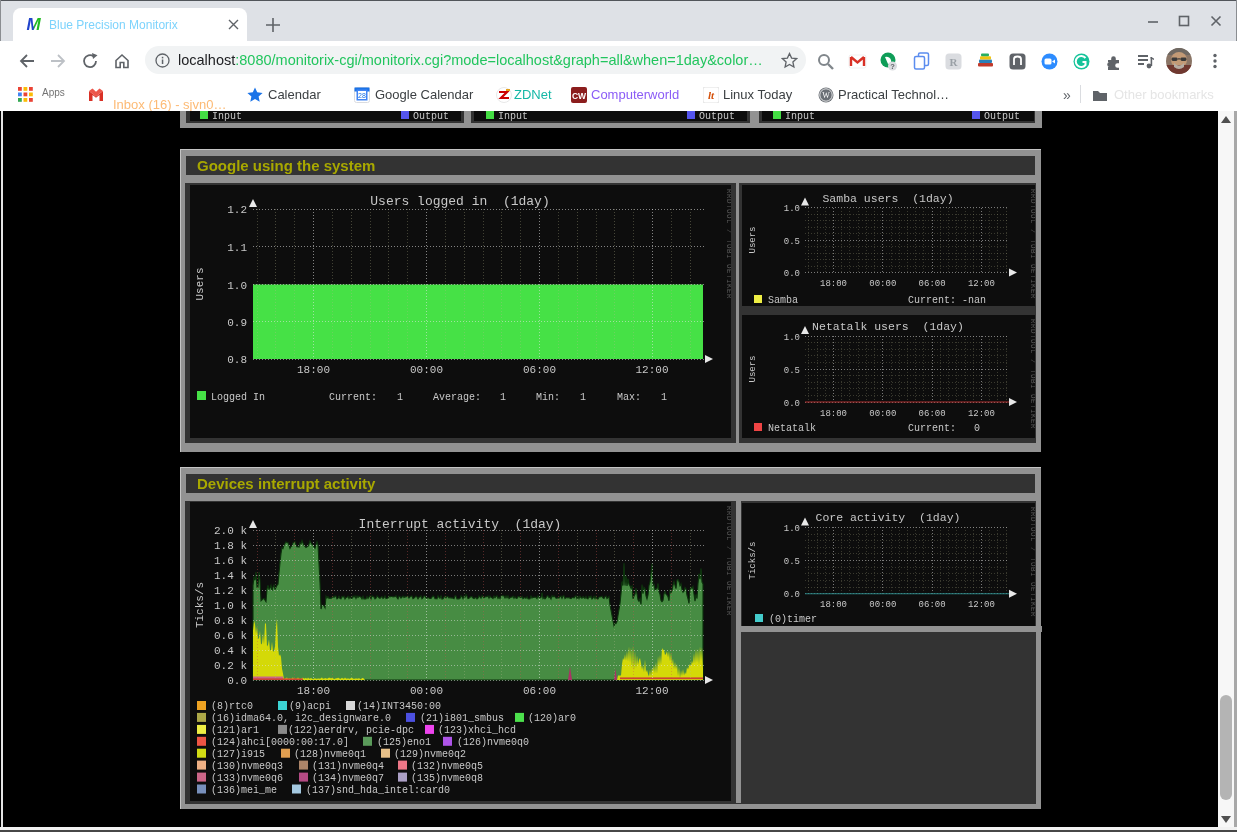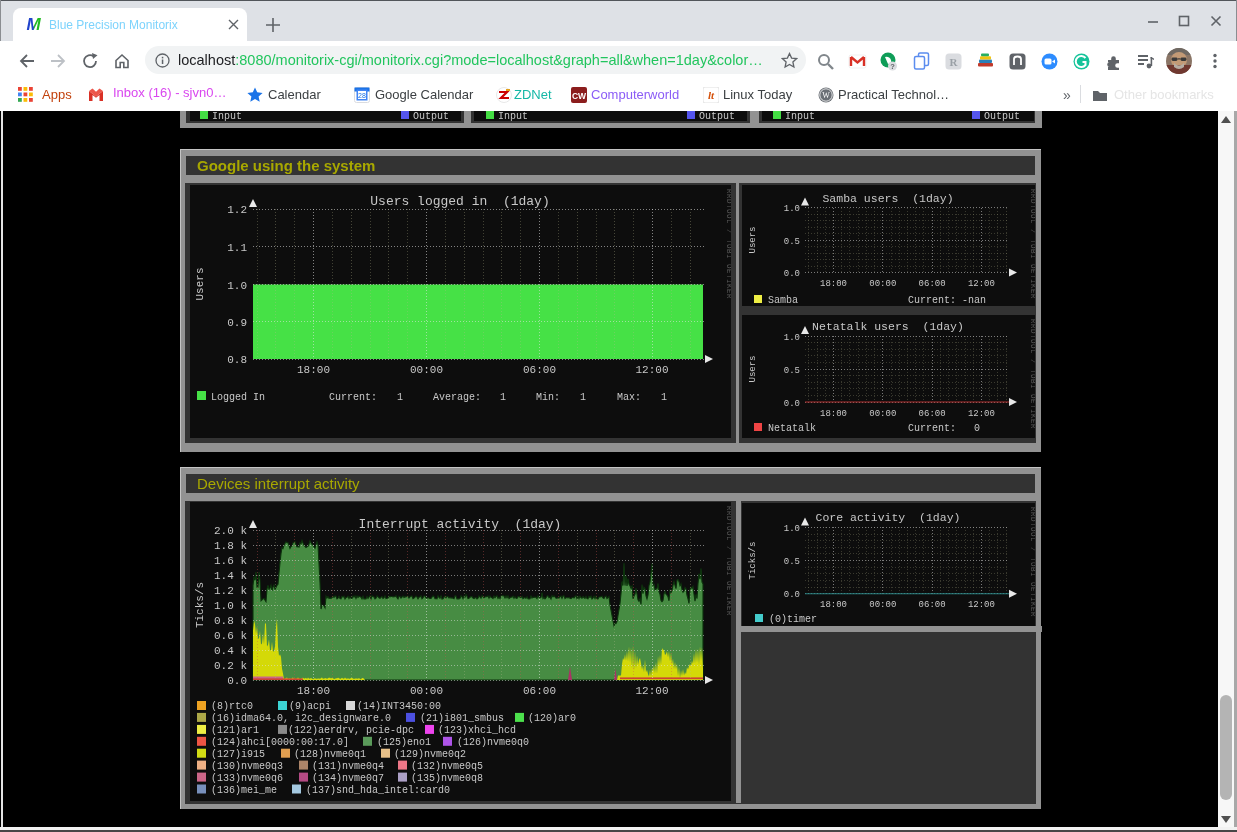--- a/index.html
+++ b/index.html
@@ -135,26 +135,26 @@
     <rect x="0.0" y="0.0" width="3.8" height="3.8" fill="#ea4335"></rect>
     <rect x="5.5" y="0.0" width="3.8" height="3.8" fill="#fbbc05"></rect>
     <rect x="11.0" y="0.0" width="3.8" height="3.8" fill="#ea4335"></rect>
     <rect x="0.0" y="5.5" width="3.8" height="3.8" fill="#4285f4"></rect>
     <rect x="5.5" y="5.5" width="3.8" height="3.8" fill="#ea4335"></rect>
     <rect x="11.0" y="5.5" width="3.8" height="3.8" fill="#fbbc05"></rect>
     <rect x="0.0" y="11.0" width="3.8" height="3.8" fill="#34a853"></rect>
     <rect x="5.5" y="11.0" width="3.8" height="3.8" fill="#fbbc05"></rect>
     <rect x="11.0" y="11.0" width="3.8" height="3.8" fill="#ea4335"></rect>
   </svg>
-<div class="abs" style="left:42px;top:87px;font-size:13px;color:#c2410c;white-space:nowrap">Apps</div>
+<div class="abs" style="left:42px;top:87px;font-size:10px;color:#737373;white-space:nowrap">Apps</div>
 <svg class="abs" style="left:88px;top:87px" width="16" height="16" viewBox="0 0 16 16">
     <path d="M1,14 L1,4 L8,9.5 L15,4 L15,14 L11.5,14 L11.5,8 L8,10.8 L4.5,8 L4.5,14 Z" fill="#d93025"></path>
     <path d="M1,4 L4.5,1.6 L8,4.8 L11.5,1.6 L15,4 L8,9.5 Z" fill="#ea4335" opacity="0.9"></path>
   </svg>
-<div class="abs" style="left:113px;top:85px;font-size:13px;color:#d946ef;white-space:nowrap">Inbox (16) - sjvn0…</div>
+<div class="abs" style="left:113px;top:97px;font-size:13px;color:#fdba74;white-space:nowrap">Inbox (16) - sjvn0…</div>
 <svg class="abs" style="left:247px;top:87px" width="16" height="16" viewBox="0 0 16 16">
     <path d="M8,0.5 L10.2,5.3 L15.6,5.9 L11.6,9.5 L12.7,14.8 L8,12.1 L3.3,14.8 L4.4,9.5 L0.4,5.9 L5.8,5.3 Z" fill="#1a73e8"></path>
   </svg>
 <div class="abs" style="left:268px;top:87px;font-size:13px;color:#3c4043;white-space:nowrap">Calendar</div>
 <svg class="abs" style="left:354px;top:87px" width="16" height="16" viewBox="0 0 16 16">
     <rect x="0.5" y="0.5" width="15" height="15" rx="2" fill="#fff" stroke="#dadce0"></rect>
     <rect x="0.5" y="0.5" width="15" height="4" fill="#1a73e8"></rect>
     <rect x="2.5" y="2.5" width="11" height="11" fill="#4285f4"></rect>
     <rect x="4" y="4" width="8" height="8" fill="#fff"></rect>
     <text x="8" y="10.6" font-size="7" fill="#1a73e8" text-anchor="middle" font-family="Liberation Sans">28</text>
@@ -375,21 +375,21 @@
     <text x="190.1" y="101" font-family="Liberation Mono" font-size="9" fill="#c8c8c8" text-anchor="middle" font-weight="normal">06:00</text>
     <text x="239.4" y="101" font-family="Liberation Mono" font-size="9" fill="#c8c8c8" text-anchor="middle" font-weight="normal">12:00</text>
     <line x1="63" y1="87" x2="267" y2="87" stroke="#b03030" stroke-width="1.2"></line>
     <rect x="12" y="108" width="8" height="8" fill="#ee4444"></rect>
     <text x="26" y="116" font-family="Liberation Mono" font-size="10" fill="#c8c8c8" text-anchor="start" font-weight="normal">Netatalk</text>
     <text x="166" y="116" font-family="Liberation Mono" font-size="10" fill="#c8c8c8" text-anchor="start" font-weight="normal">Current:&nbsp;&nbsp;&nbsp;0</text>
     <text x="289" y="4" font-family="Liberation Mono" font-size="7.5" fill="#5a5a5a" transform="rotate(90 289 4)" letter-spacing="0.5">RRDTOOL / TOBI OETIKER</text>
   </svg>
 <div class="abs" style="left:180px;top:467px;width:861px;height:342px;background:#929292;border-top:1px solid #c4c4c4;border-left:1px solid #c4c4c4"></div>
 <div class="abs" style="left:186px;top:474px;width:849px;height:19px;background:#333"></div>
-<div class="abs" style="left:197px;top:475px;font-size:15px;font-weight:normal;color:#a8a800">Devices interrupt activity</div>
+<div class="abs" style="left:197px;top:475px;font-size:15px;font-weight:bold;color:#a8a800">Devices interrupt activity</div>
 <div class="abs" style="left:185px;top:501px;width:851px;height:303px;background:#333"></div>
 <div class="abs" style="left:736px;top:501px;width:5px;height:302px;background:#929292"></div>
 <svg width="541" height="299" viewBox="0 0 541 299" style="position:absolute;left:190px;top:502px;background:#0d0d0d">
     <text x="270" y="26" font-family="Liberation Mono" font-size="13" fill="#c8c8c8" text-anchor="middle" font-weight="normal">Interrupt activity&nbsp;&nbsp;(1day)</text>
     <polygon points="63,178 63,83.4 64,74.6 65,78.3 66,70.0 67,85.1 68,85.1 69,70.0 70,78.6 71,98.8 72,97.8 73,96.9 74,96.4 75,98.3 76,99.7 77,87.0 78,83.3 79,87.5 80,86.0 81,83.2 82,88.6 83,85.1 84,83.0 85,87.4 86,85.5 87,83.3 88,82.2 89,71.0 90,60.6 91,51.6 92,45.7 93,46.5 94,43.3 95,41.5 96,39.8 97,40.8 98,40.7 99,43.3 100,46.4 101,44.6 102,43.9 103,40.9 104,40.3 105,39.7 106,43.1 107,44.9 108,44.6 109,45.1 110,40.7 111,41.8 112,38.5 113,41.0 114,43.2 115,44.4 116,45.5 117,44.8 118,44.4 119,42.0 120,38.7 121,40.8 122,42.4 123,43.1 124,44.7 125,46.2 126,42.7 127,39.6 128,43.0 129,61.8 130,80.5 131,107.0 132,103.2 133,103.3 134,103.8 135,105.8 136,94.2 137,96.0 138,94.5 139,96.5 140,95.9 141,96.4 142,95.5 143,94.3 144,95.4 145,94.0 146,94.3 147,96.9 148,96.1 149,94.3 150,96.5 151,96.8 152,94.3 153,95.0 154,94.2 155,97.0 156,95.4 157,95.2 158,94.2 159,96.6 160,94.8 161,96.2 162,96.4 163,94.1 164,95.2 165,93.7 166,96.4 167,93.9 168,95.5 169,94.1 170,94.8 171,95.1 172,96.9 173,94.3 174,97.0 175,96.8 176,96.9 177,94.6 178,96.5 179,95.0 180,93.7 181,97.0 182,93.9 183,94.4 184,94.9 185,96.9 186,96.1 187,93.9 188,94.7 189,95.8 190,96.4 191,95.2 192,94.5 193,96.4 194,95.7 195,93.9 196,96.6 197,96.2 198,96.1 199,93.9 200,94.8 201,94.5 202,94.5 203,95.0 204,94.7 205,94.8 206,93.7 207,95.6 208,96.9 209,94.2 210,94.4 211,96.0 212,95.0 213,94.0 214,95.5 215,94.7 216,94.9 217,94.3 218,94.2 219,96.0 220,94.9 221,94.1 222,94.0 223,96.7 224,96.0 225,95.2 226,94.0 227,95.1 228,96.9 229,95.1 230,95.0 231,93.7 232,96.8 233,95.7 234,94.0 235,94.0 236,95.9 237,96.2 238,95.6 239,96.0 240,96.4 241,96.5 242,95.2 243,93.9 244,94.5 245,96.7 246,96.5 247,96.8 248,93.8 249,95.3 250,96.3 251,93.8 252,97.0 253,96.8 254,95.2 255,94.2 256,95.7 257,94.1 258,94.6 259,96.0 260,95.3 261,96.2 262,95.7 263,96.3 264,96.7 265,93.8 266,94.0 267,96.9 268,96.8 269,97.0 270,96.4 271,93.8 272,94.8 273,96.6 274,93.9 275,95.2 276,92.6 277,94.3 278,96.6 279,96.2 280,95.3 281,94.5 282,94.6 283,96.1 284,96.5 285,95.7 286,95.4 287,97.0 288,96.1 289,93.9 290,94.8 291,96.1 292,93.7 293,94.6 294,95.8 295,94.9 296,94.6 297,94.6 298,93.9 299,96.2 300,94.0 301,95.4 302,95.7 303,96.6 304,94.1 305,95.8 306,94.3 307,93.7 308,96.4 309,95.1 310,96.6 311,93.9 312,93.8 313,93.8 314,93.9 315,95.9 316,93.8 317,95.8 318,93.9 319,96.5 320,95.7 321,95.1 322,95.1 323,94.1 324,96.3 325,94.8 326,96.2 327,96.3 328,94.6 329,94.6 330,95.2 331,95.4 332,94.4 333,96.6 334,95.8 335,95.7 336,96.2 337,94.7 338,96.7 339,96.9 340,96.7 341,94.0 342,96.1 343,95.1 344,95.4 345,95.0 346,95.3 347,96.6 348,93.7 349,95.3 350,95.9 351,95.4 352,90.7 353,96.6 354,95.4 355,96.9 356,95.8 357,93.9 358,93.8 359,95.7 360,95.0 361,97.0 362,93.7 363,94.9 364,93.9 365,95.0 366,96.2 367,96.2 368,95.8 369,96.1 370,94.6 371,94.0 372,96.4 373,93.9 374,93.9 375,96.6 376,95.7 377,95.5 378,96.0 379,95.5 380,96.2 381,96.7 382,95.7 383,95.3 384,96.0 385,94.4 386,93.8 387,96.5 388,94.5 389,96.6 390,94.1 391,95.5 392,96.2 393,94.6 394,95.5 395,96.3 396,94.5 397,96.5 398,96.8 399,94.3 400,95.4 401,94.2 402,97.0 403,95.8 404,94.4 405,96.7 406,94.3 407,97.0 408,96.9 409,95.0 410,94.9 411,94.7 412,94.2 413,95.9 414,96.5 415,94.6 416,94.0 417,96.5 418,95.7 419,94.6 420,103.0 421,108.2 422,113.5 423,118.8 424,123.8 425,121.2 426,121.6 427,119.5 428,113.5 429,107.5 430,101.5 431,91.7 432,79.5 433,83.6 434,61.0 435,83.6 436,73.5 437,83.9 438,76.7 439,82.4 440,83.8 441,86.2 442,84.1 443,96.7 444,94.0 445,92.2 446,86.3 447,92.0 448,97.9 449,99.4 450,96.8 451,102.4 452,82.5 453,91.6 454,85.3 455,86.7 456,93.8 457,96.9 458,92.9 459,83.4 460,80.2 461,71.2 462,61.7 463,83.2 464,82.3 465,88.2 466,86.8 467,86.9 468,81.3 469,89.8 470,92.4 471,98.4 472,99.6 473,98.5 474,92.0 475,89.4 476,92.1 477,93.1 478,94.8 479,98.8 480,87.4 481,90.6 482,88.6 483,83.3 484,79.5 485,83.4 486,86.6 487,78.1 488,77.5 489,79.7 490,83.7 491,81.8 492,87.6 493,90.2 494,89.2 495,85.5 496,86.8 497,93.3 498,96.9 499,101.5 500,87.3 501,85.2 502,86.3 503,84.4 504,92.3 505,99.2 506,92.4 507,96.6 508,81.8 509,71.6 510,77.1 511,66.2 512,80.0 513,82.0 513,178" fill="#478c43" stroke="#0c330c" stroke-width="1.1"></polygon>
     <polygon points="63,178 63,128.7 64,118.4 65,122.0 66,132.0 67,124.2 68,136.7 69,136.2 70,128.7 71,142.5 72,141.6 73,130.9 74,142.6 75,120.9 76,122.0 77,144.5 78,142.7 79,137.3 80,148.1 81,148.2 82,139.8 83,149.5 84,149.3 85,144.3 86,125.0 87,116.7 88,144.6 89,153.9 90,152.2 91,154.9 92,166.6 93,171.4 94,176.9 95,176.5 96,176.1 97,175.5 98,176.8 99,176.5 100,176.2 101,177.0 102,176.1 103,175.5 104,176.8 105,176.4 106,177.0 107,176.3 108,175.5 109,176.3 110,176.9 111,176.7 112,176.1 113,175.7 114,176.4 115,176.4 116,175.8 117,177.1 118,175.5 119,176.4 120,176.7 121,175.8 122,176.8 123,177.0 124,176.8 125,176.0 126,177.1 127,176.4 128,176.8 129,176.3 130,177.0 131,175.9 132,175.6 133,176.7 134,176.6 135,176.2 136,175.9 137,177.1 138,176.0 139,175.8 140,175.8 141,176.5 142,175.8 143,176.3 144,176.9 145,176.7 146,176.2 147,176.3 148,175.8 149,176.0 150,176.9 151,176.5 152,175.8 153,176.4 154,176.8 155,175.6 156,176.4 157,176.7 158,176.3 159,176.7 160,176.8 161,176.1 162,175.8 163,176.5 164,177.0 165,176.4 166,176.5 167,176.5 168,176.8 169,175.9 170,176.9 171,177.2 172,176.0 173,175.9 174,176.8 175,178.0 176,178.0 177,178.0 178,178.0 179,178.0 180,178.0 181,178.0 182,178.0 183,178.0 184,178.0 185,178.0 186,178.0 187,178.0 188,178.0 189,178.0 190,178.0 191,178.0 192,178.0 193,178.0 194,178.0 195,178.0 196,178.0 197,178.0 198,178.0 199,178.0 200,178.0 201,178.0 202,178.0 203,178.0 204,178.0 205,178.0 206,178.0 207,178.0 208,178.0 209,178.0 210,178.0 211,178.0 212,178.0 213,178.0 214,178.0 215,178.0 216,178.0 217,178.0 218,178.0 219,178.0 220,178.0 221,178.0 222,178.0 223,178.0 224,178.0 225,178.0 226,178.0 227,178.0 228,178.0 229,178.0 230,178.0 231,178.0 232,178.0 233,178.0 234,178.0 235,178.0 236,178.0 237,178.0 238,178.0 239,178.0 240,178.0 241,178.0 242,178.0 243,178.0 244,178.0 245,178.0 246,178.0 247,178.0 248,178.0 249,178.0 250,178.0 251,178.0 252,178.0 253,178.0 254,178.0 255,178.0 256,178.0 257,178.0 258,178.0 259,178.0 260,178.0 261,178.0 262,178.0 263,178.0 264,178.0 265,178.0 266,178.0 267,178.0 268,178.0 269,178.0 270,178.0 271,178.0 272,178.0 273,178.0 274,178.0 275,178.0 276,178.0 277,178.0 278,178.0 279,178.0 280,178.0 281,178.0 282,178.0 283,178.0 284,178.0 285,178.0 286,178.0 287,178.0 288,178.0 289,178.0 290,178.0 291,178.0 292,178.0 293,178.0 294,178.0 295,178.0 296,178.0 297,178.0 298,178.0 299,178.0 300,178.0 301,178.0 302,178.0 303,178.0 304,178.0 305,178.0 306,178.0 307,178.0 308,178.0 309,178.0 310,178.0 311,178.0 312,178.0 313,178.0 314,178.0 315,178.0 316,178.0 317,178.0 318,178.0 319,178.0 320,178.0 321,178.0 322,178.0 323,178.0 324,178.0 325,178.0 326,178.0 327,178.0 328,178.0 329,178.0 330,178.0 331,178.0 332,178.0 333,178.0 334,178.0 335,178.0 336,178.0 337,178.0 338,178.0 339,178.0 340,178.0 341,178.0 342,178.0 343,178.0 344,178.0 345,178.0 346,178.0 347,178.0 348,178.0 349,178.0 350,178.0 351,178.0 352,178.0 353,178.0 354,178.0 355,178.0 356,178.0 357,178.0 358,178.0 359,178.0 360,178.0 361,178.0 362,178.0 363,178.0 364,178.0 365,178.0 366,178.0 367,178.0 368,178.0 369,178.0 370,178.0 371,178.0 372,178.0 373,178.0 374,178.0 375,178.0 376,178.0 377,178.0 378,178.0 379,178.0 380,178.0 381,178.0 382,178.0 383,178.0 384,178.0 385,178.0 386,178.0 387,178.0 388,178.0 389,178.0 390,178.0 391,178.0 392,178.0 393,178.0 394,178.0 395,178.0 396,178.0 397,178.0 398,178.0 399,178.0 400,178.0 401,178.0 402,178.0 403,178.0 404,178.0 405,178.0 406,178.0 407,178.0 408,178.0 409,178.0 410,178.0 411,178.0 412,178.0 413,178.0 414,178.0 415,178.0 416,178.0 417,178.0 418,178.0 419,178.0 420,178.0 421,178.0 422,178.0 423,178.0 424,178.0 425,178.0 426,178.0 427,178.0 428,173.5 429,173.5 430,173.5 431,173.5 432,162.0 433,156.1 434,158.2 435,152.2 436,158.7 437,149.0 438,159.5 439,144.3 440,160.4 441,145.2 442,166.5 443,143.2 444,168.3 445,148.9 446,166.2 447,153.3 448,162.9 449,158.1 450,155.9 451,161.2 452,167.8 453,163.0 454,170.3 455,157.6 456,170.3 457,167.8 458,171.9 459,174.4 460,167.6 461,174.5 462,165.7 463,169.5 464,162.9 465,171.4 466,159.6 467,171.8 468,154.0 469,164.1 470,152.8 471,162.9 472,146.0 473,147.7 474,147.9 475,153.0 476,152.0 477,149.3 478,155.2 479,149.1 480,159.6 481,150.3 482,162.2 483,156.5 484,167.1 485,159.8 486,167.3 487,161.8 488,174.2 489,164.8 490,175.9 491,168.3 492,174.0 493,167.1 494,173.6 495,170.1 496,172.2 497,165.3 498,167.6 499,164.1 500,162.0 501,163.7 502,158.7 503,161.8 504,151.1 505,161.6 506,146.8 507,160.8 508,146.6 509,162.5 510,144.0 511,159.1 512,144.9 513,166.4 513,178" fill="#d4d908"></polygon>
     <rect x="63" y="174.5" width="30" height="3" fill="#cc6688"></rect>
     <rect x="63" y="176.4" width="50" height="1.6" fill="#cc4433"></rect>
     <rect x="430" y="175.4" width="83" height="1.8" fill="#cc4433"></rect>
     <polygon points="378,178 380,164.5 382,178" fill="#aa3366"></polygon>

